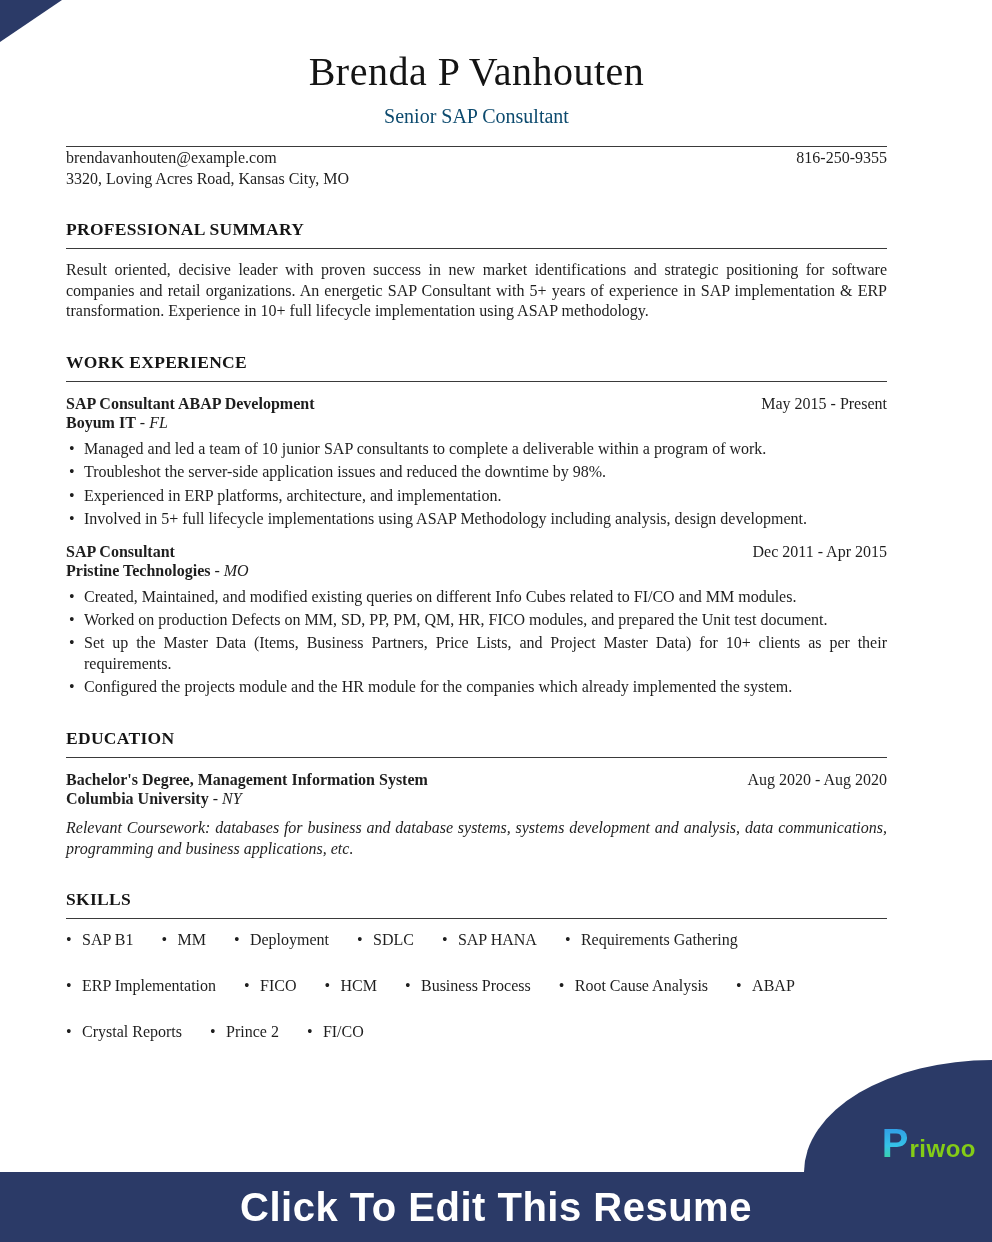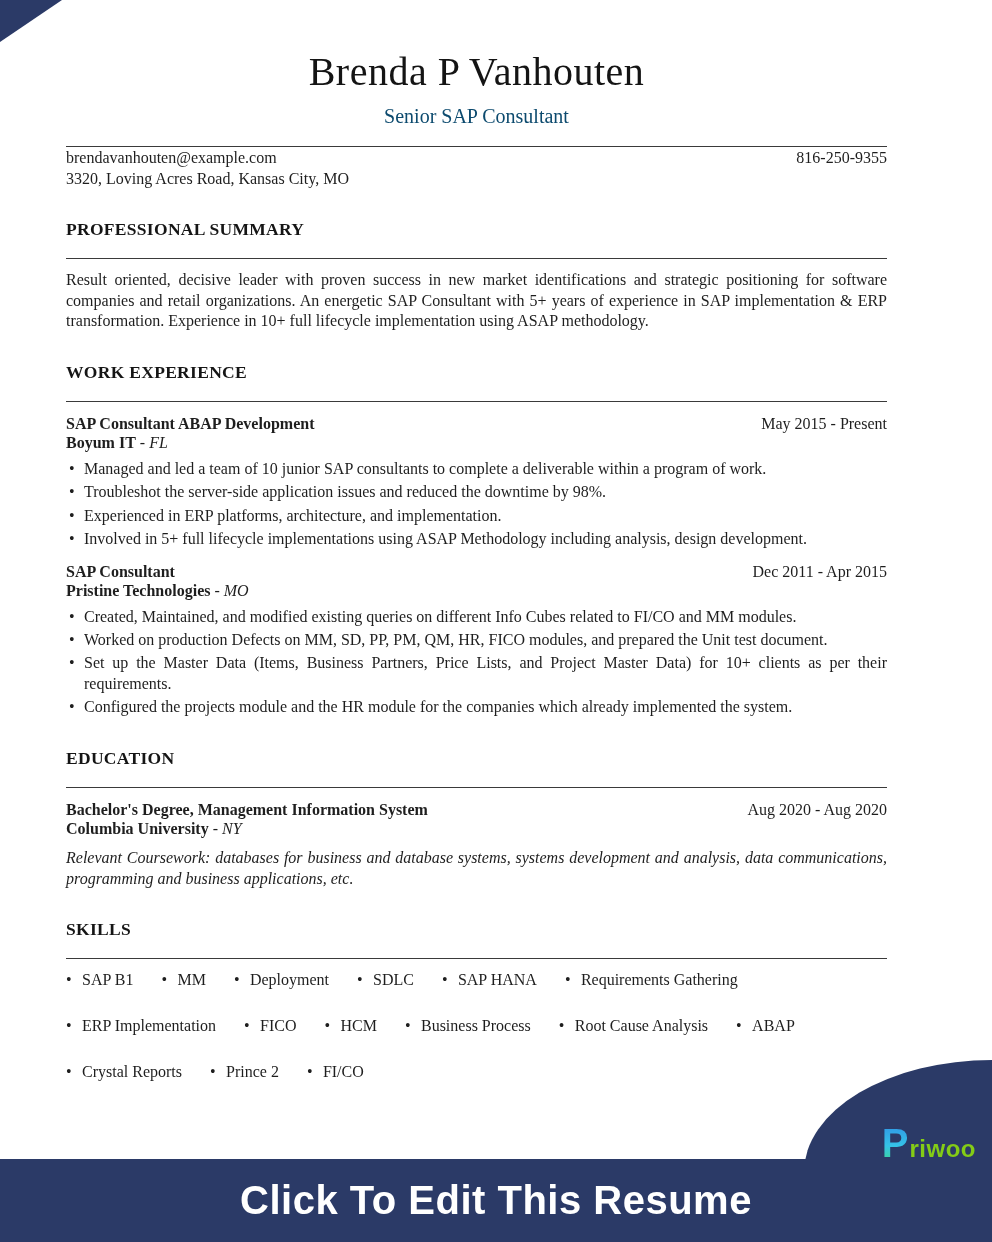--- a/index.html
+++ b/index.html
@@ -59,21 +59,21 @@
   .contact-left div { white-space: nowrap; }
   .contact-right { white-space: nowrap; }
 
   
   .section { margin-top: 30px; }
   .section-heading {
     font-size: 17.5px;
     font-weight: 700;
     letter-spacing: .3px;
     color: #151515;
-    padding-bottom: 18px;
+    padding-bottom: 8px;
     border-bottom: 1.5px solid #3a3a3a;
   }
   .section p.body-text {
     margin-top: 11px;
     font-size: 16px;
     line-height: 1.28;
     text-align: justify;
   }
 
   
@@ -177,21 +177,21 @@
   }
   .logo-rest {
     font-size: 24px;
     color: #84cc16;
     letter-spacing: .5px;
   }
 
   .cta-bar {
     position: absolute;
     left: 0; right: 0; bottom: 0;
-    height: 83px;
+    height: 70px;
     background: #2b3a67;
     display: flex;
     align-items: center;
     justify-content: center;
     cursor: pointer;
   }
   .cta-text {
     font-family: "Liberation Sans", sans-serif;
     font-size: 40px;
     font-weight: 700;

